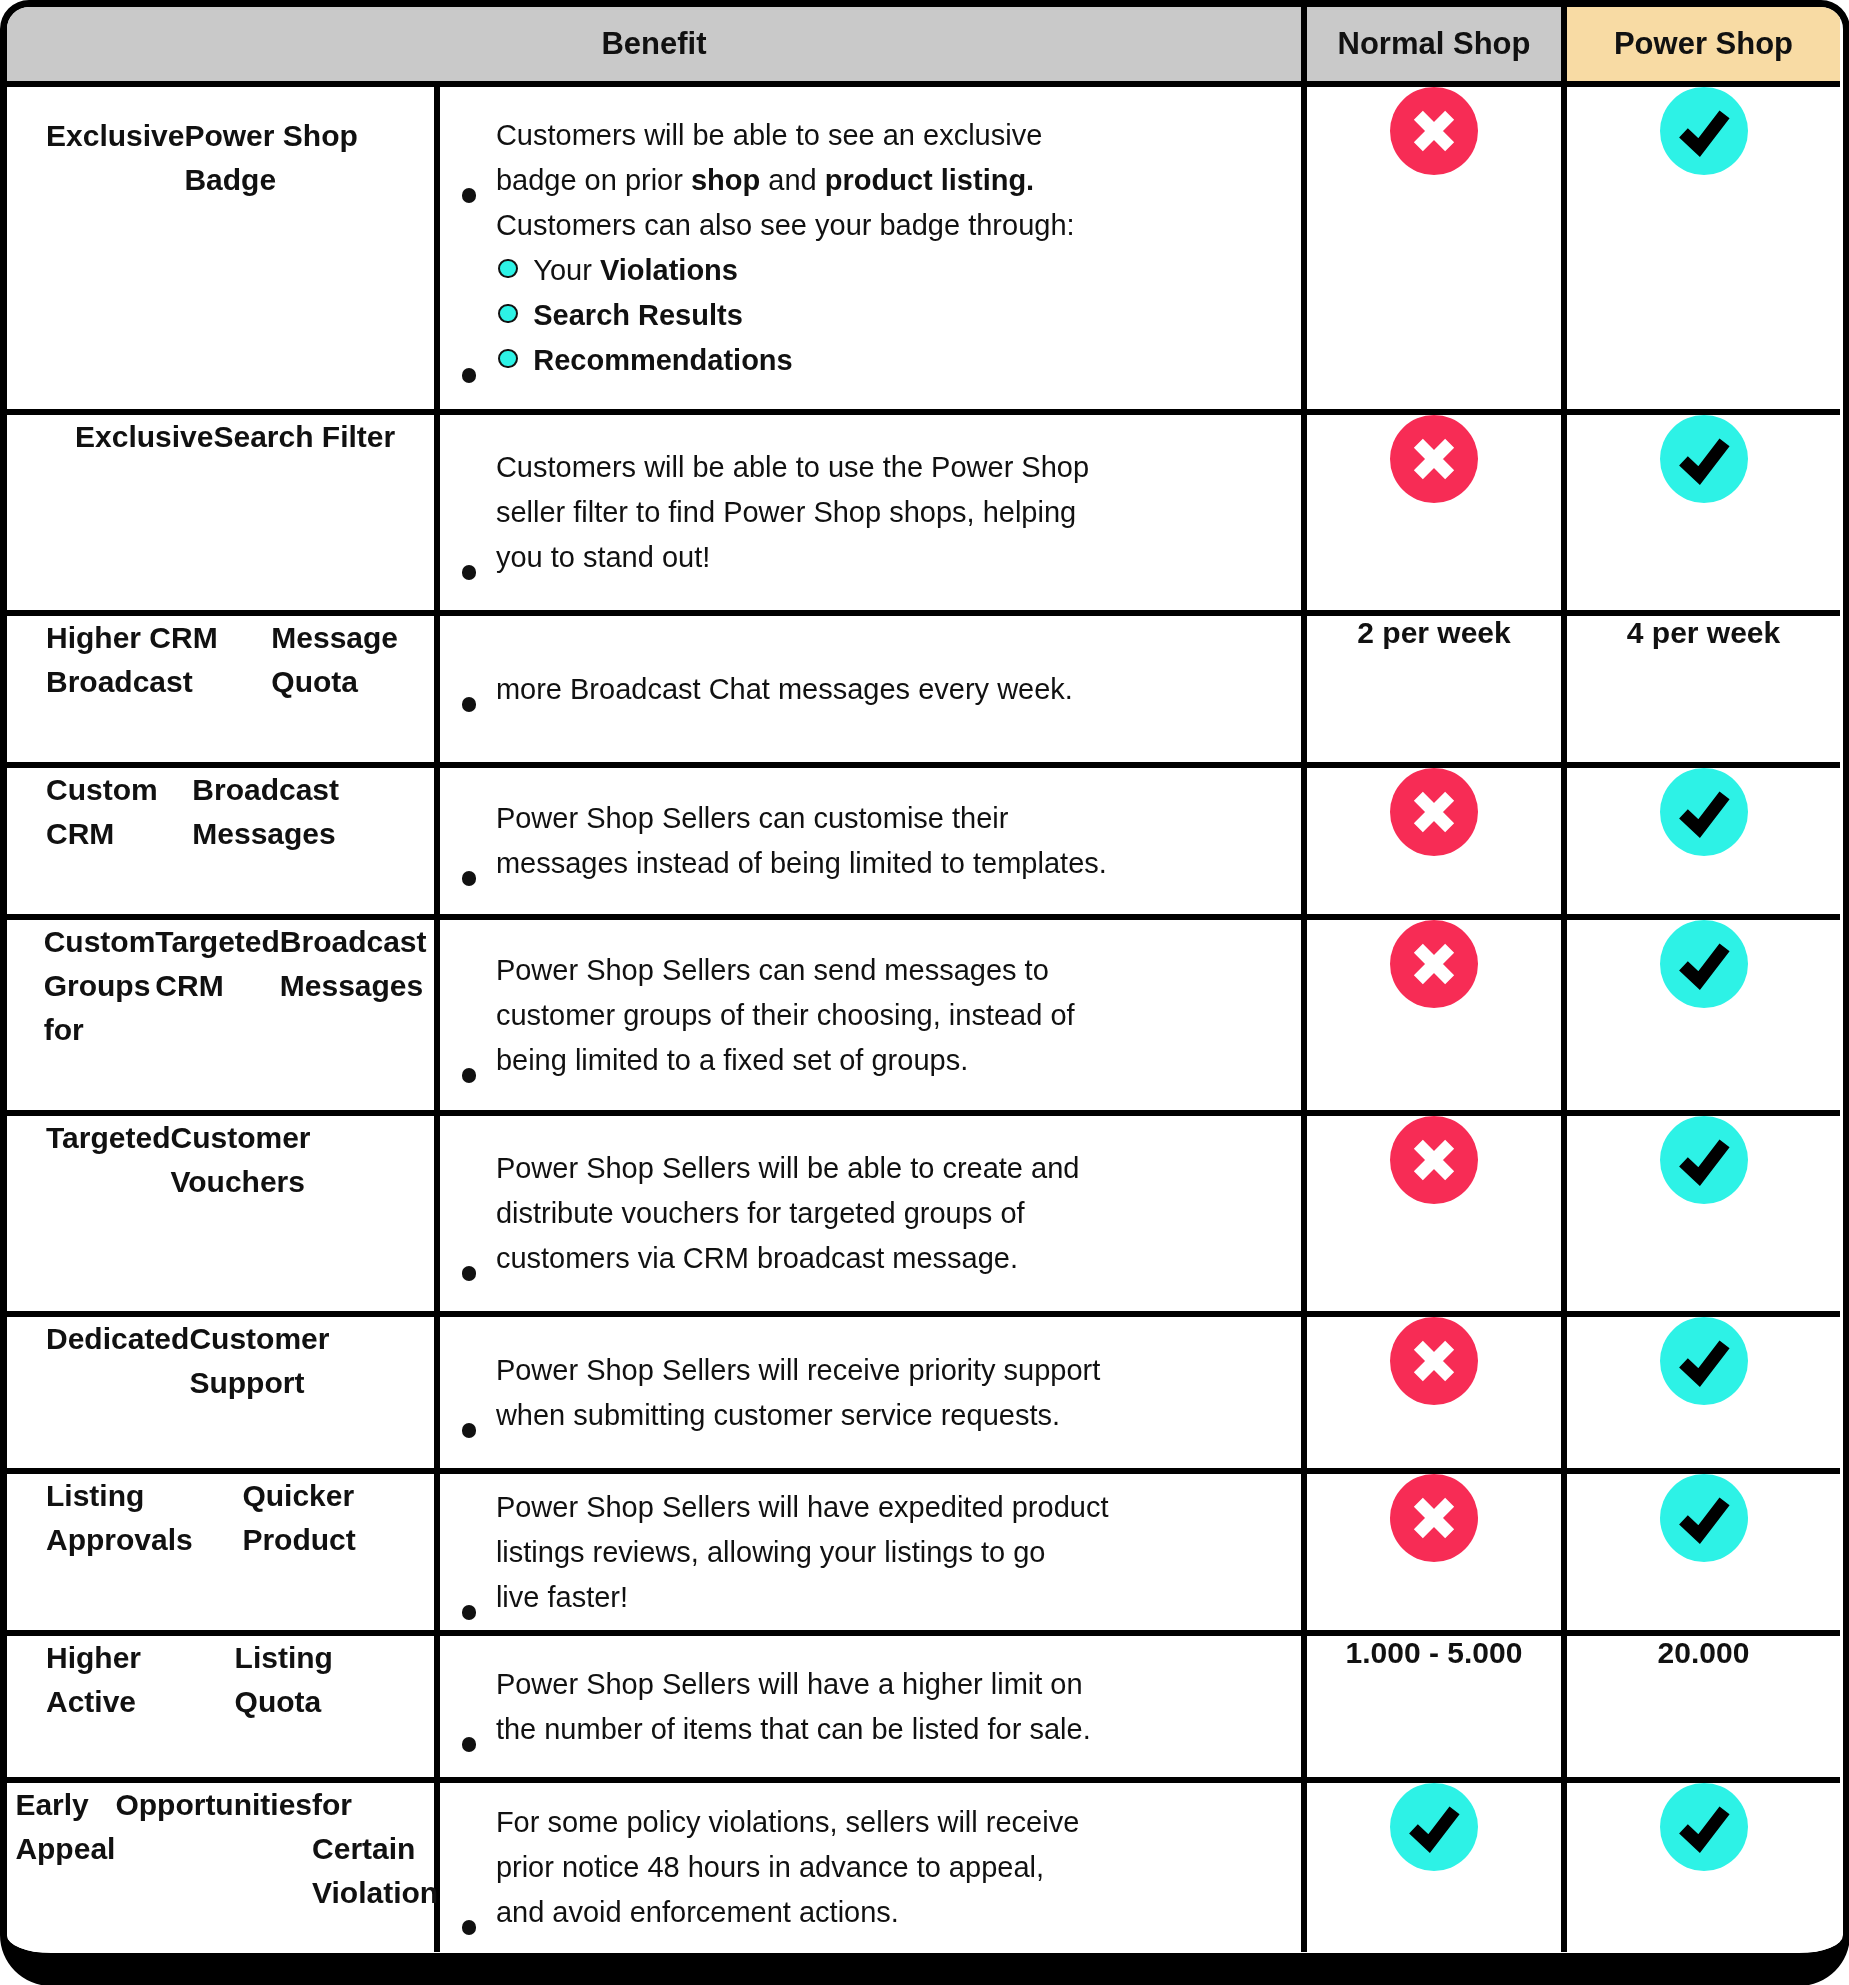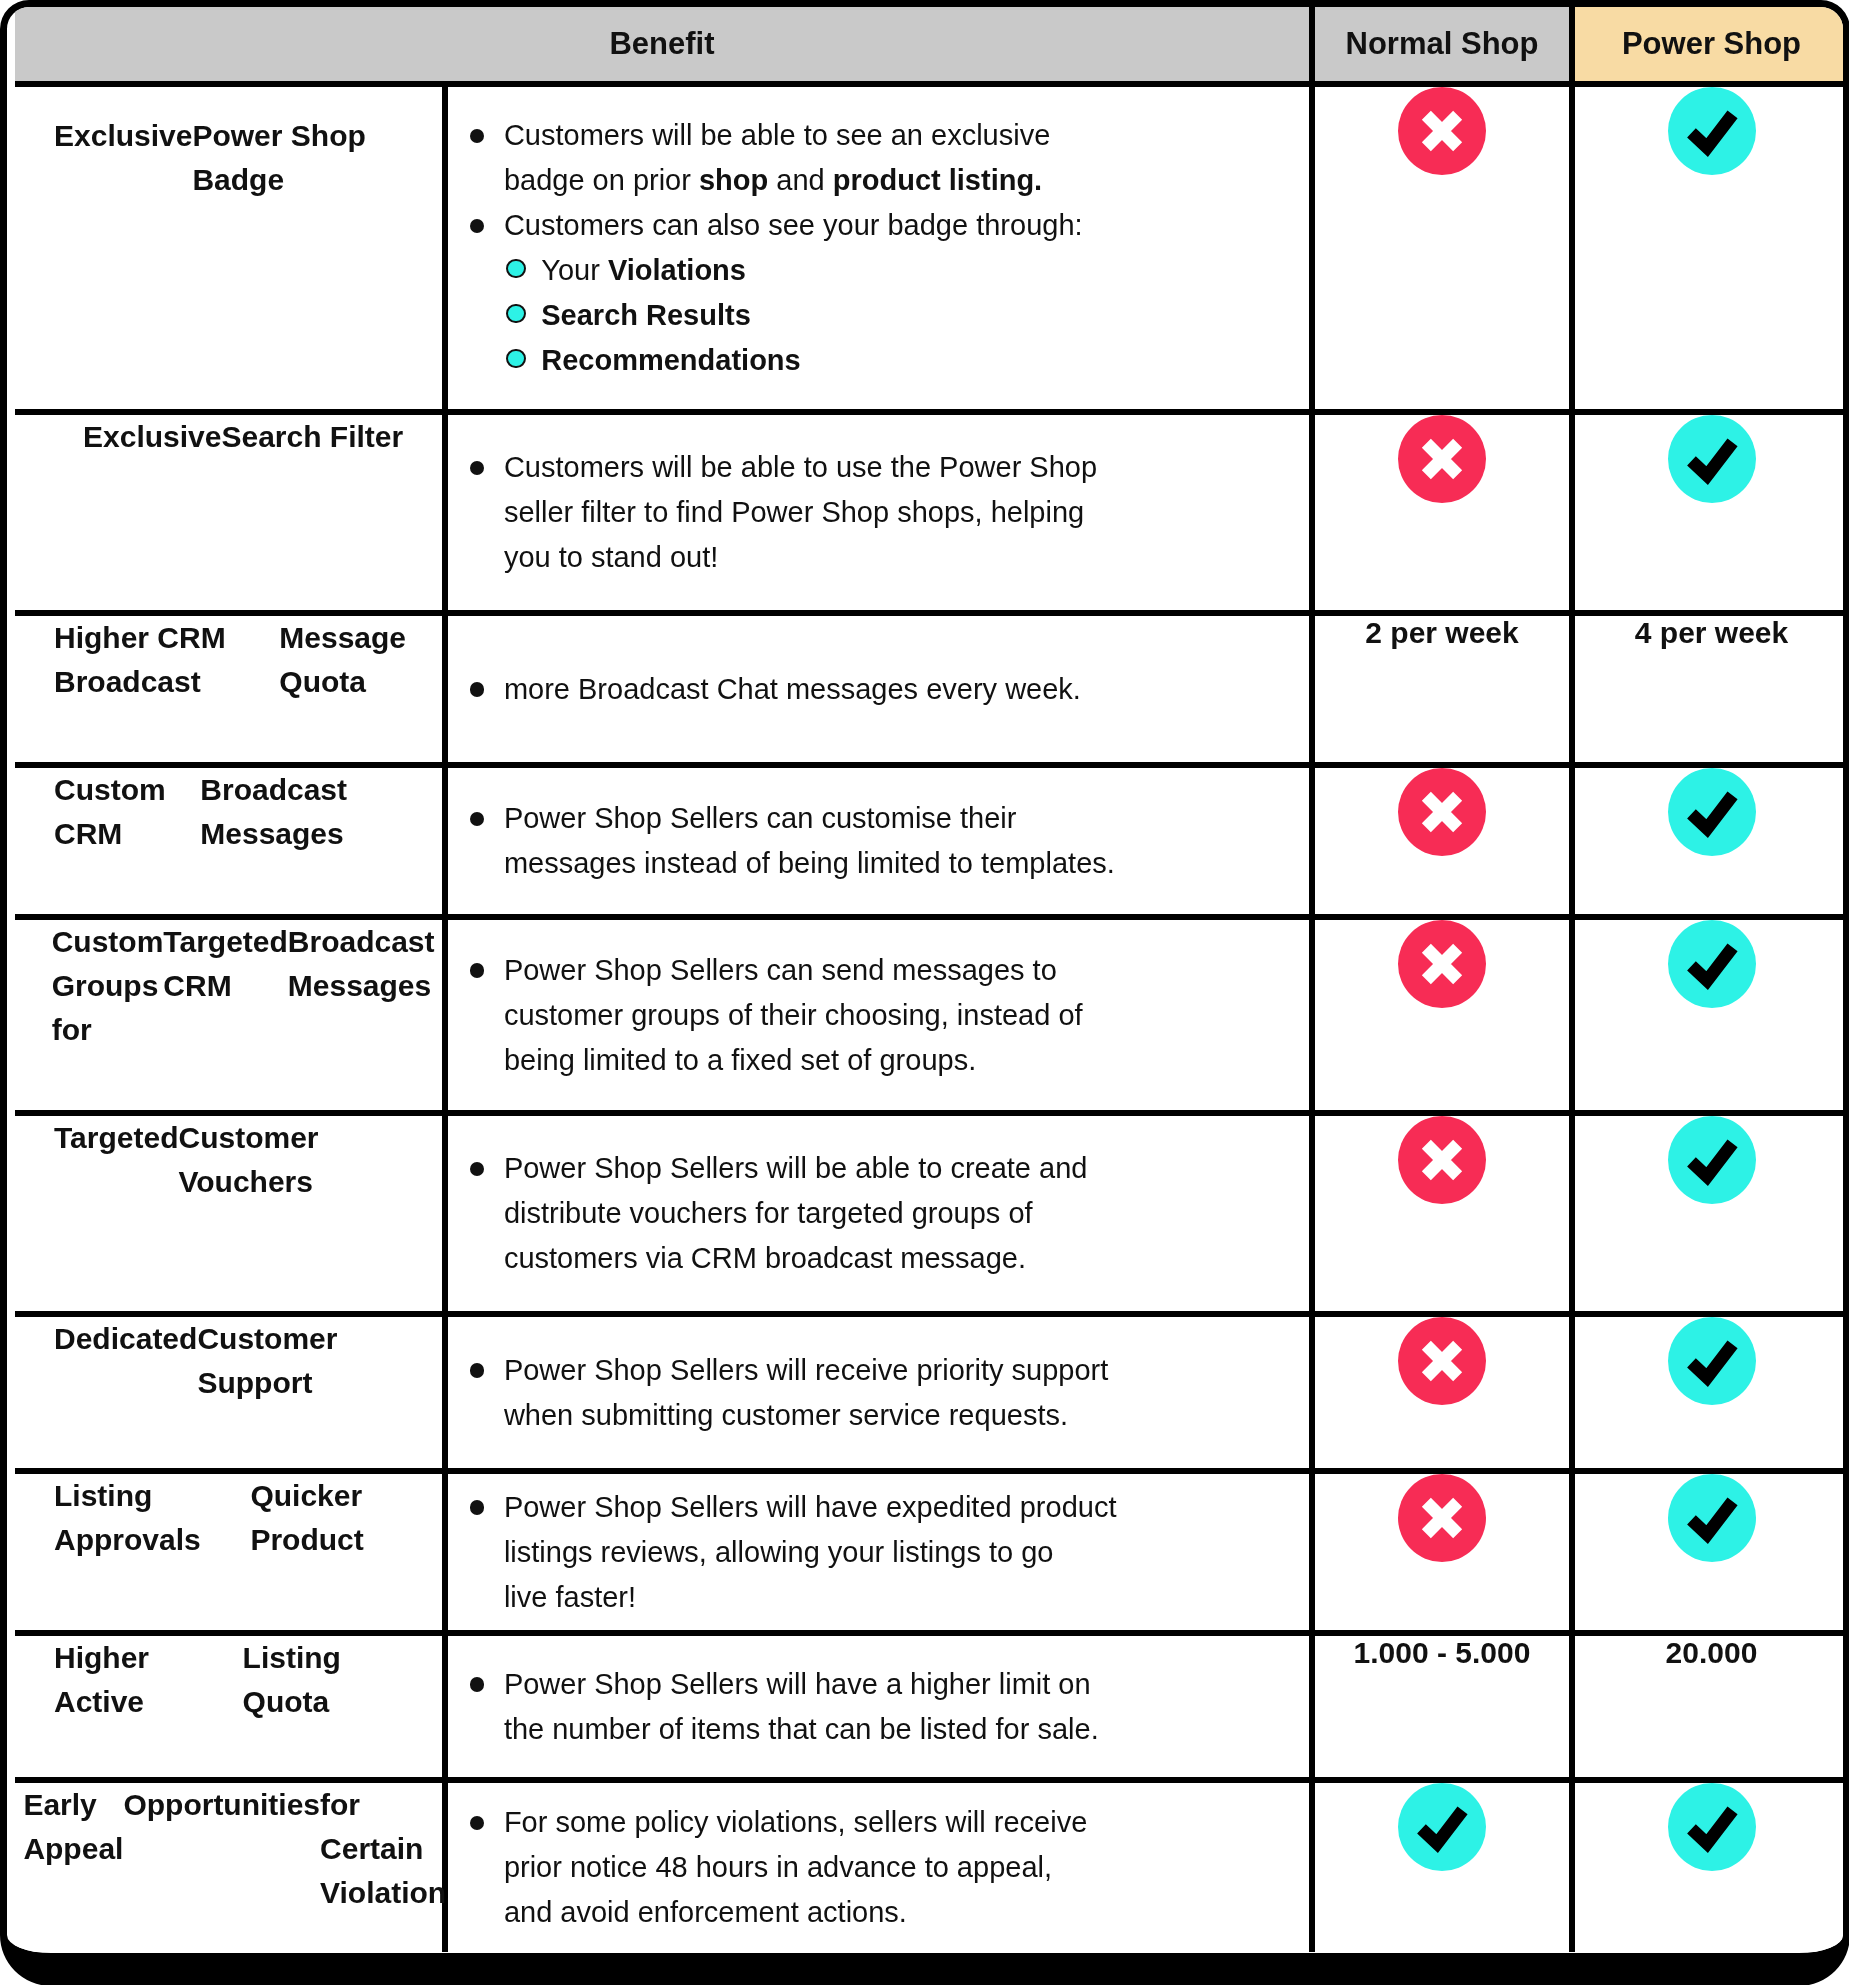--- a/index.html
+++ b/index.html
@@ -8,21 +8,20 @@
     font-family:"Liberation Sans","DejaVu Sans",sans-serif;
     color:#111;position:relative;
   }
   .table{
     position:absolute;inset:0;box-sizing:border-box;
     background:#fff;
     border:7.8px solid #000;
     border-bottom-width:33px;
     border-radius:29px 29px 51px 51px;
     overflow:hidden;
-    padding-left:8px;
   }
   .grid{
     display:grid;width:100%;height:100%;
     grid-template-columns:433px 867px 260px 273px;
     grid-template-rows:80px 328px 201px 152px 152px 196px 201px 157px 162px 147px 169px;
   }
   .cell{
     box-sizing:border-box;min-width:0;min-height:0;
     border-right:6.9px solid #000;
     border-bottom:6.9px solid #000;
@@ -41,21 +40,21 @@
     display:flex;flex-direction:row;justify-content:center;
     padding:0 9.8px 0 39px;
     font-weight:bold;font-size:30px;line-height:44px;
   }
   .title-top{justify-content:flex-start;padding-top:27.4px;}
   .desc-cell{
     display:flex;flex-direction:column;justify-content:center;
     padding:9.8px 23.5px 9.8px 19.6px;
     font-size:29px;line-height:45px;
   }
-  .bullet{display:flex;align-items:flex-start;}
+  .bullet{display:flex;align-items:flex-end;}
   .bullet > .dot{
     flex:0 0 14.7px;width:14.7px;height:14.7px;border-radius:50%;
     background:#111;margin:15.7px 19.6px 0 2px;
   }
   .btext{flex:1 1 auto;}
   .sub{display:flex;align-items:flex-start;}
   .sub > .ring{
     flex:0 0 15.7px;width:15.7px;height:15.7px;border-radius:50%;
     background:var(--check_cyan);border:2.9px solid #111;
     margin:10.8px 15.7px 0 2px;box-sizing:content-box;

